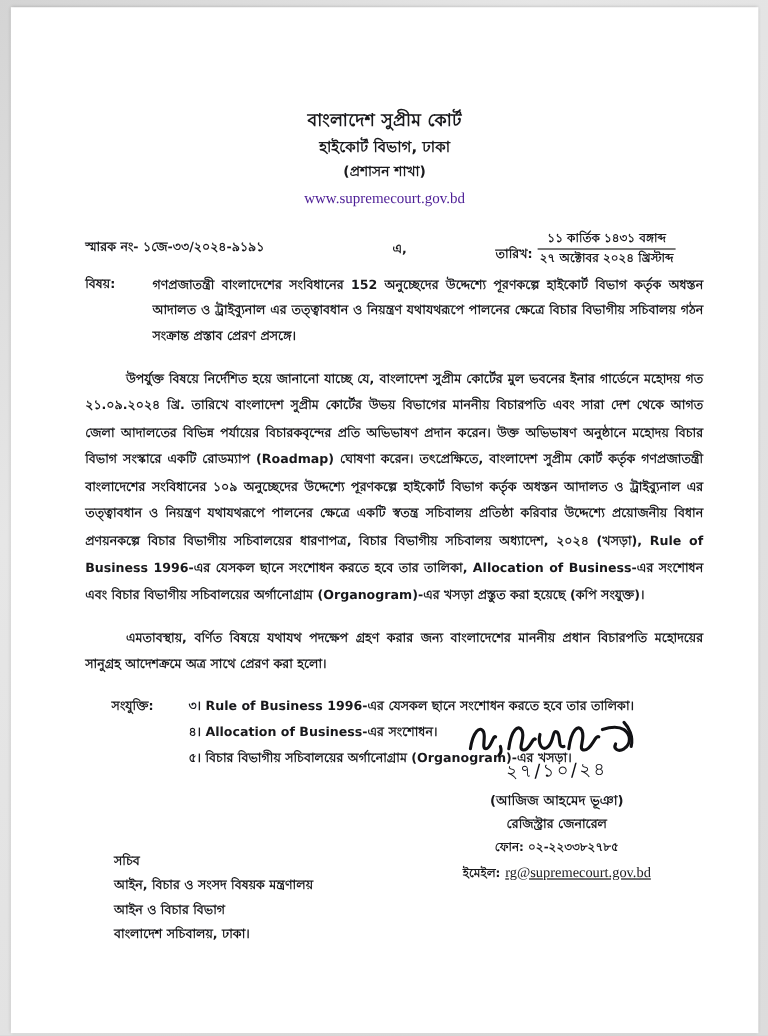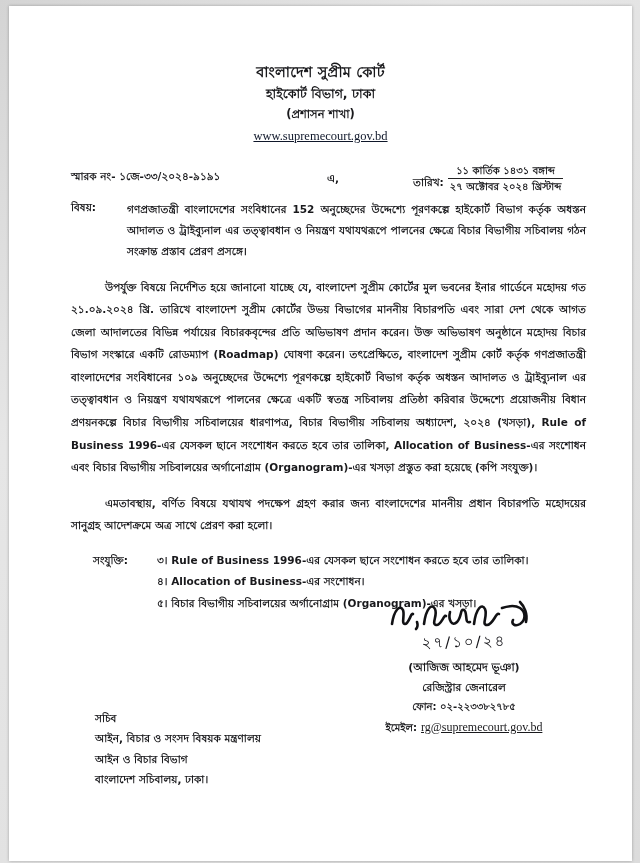--- a/index.html
+++ b/index.html
@@ -46,43 +46,42 @@
     color: #19191c;
   }
   .en {
     font-family: "Liberation Serif", "DejaVu Serif", serif;
     color: #19191c;
   }
 
   
   .header {
     text-align: center;
-    padding-top: 55px;
+    padding-top: 84px;
   }
   .org-title {
     font-size: 14.5px;
     font-weight: 700;
     letter-spacing: .2px;
     line-height: 1.55;
   }
   .org-sub {
     font-size: 12.5px;
     font-weight: 600;
     line-height: 1.75;
   }
   .org-branch {
     font-size: 11.5px;
     font-weight: 600;
     line-height: 1.7;
   }
   .org-url {
     font-size: 12.5px;
     line-height: 1.9;
-    text-decoration: underline;
-    color: #0f172a;
+    color: #4c1d95;
   }
 
   
   .memo-row {
     position: relative;
     margin: 14px 0 0 0;
     height: 34px;
   }
   .memo-no {
     position: absolute;

